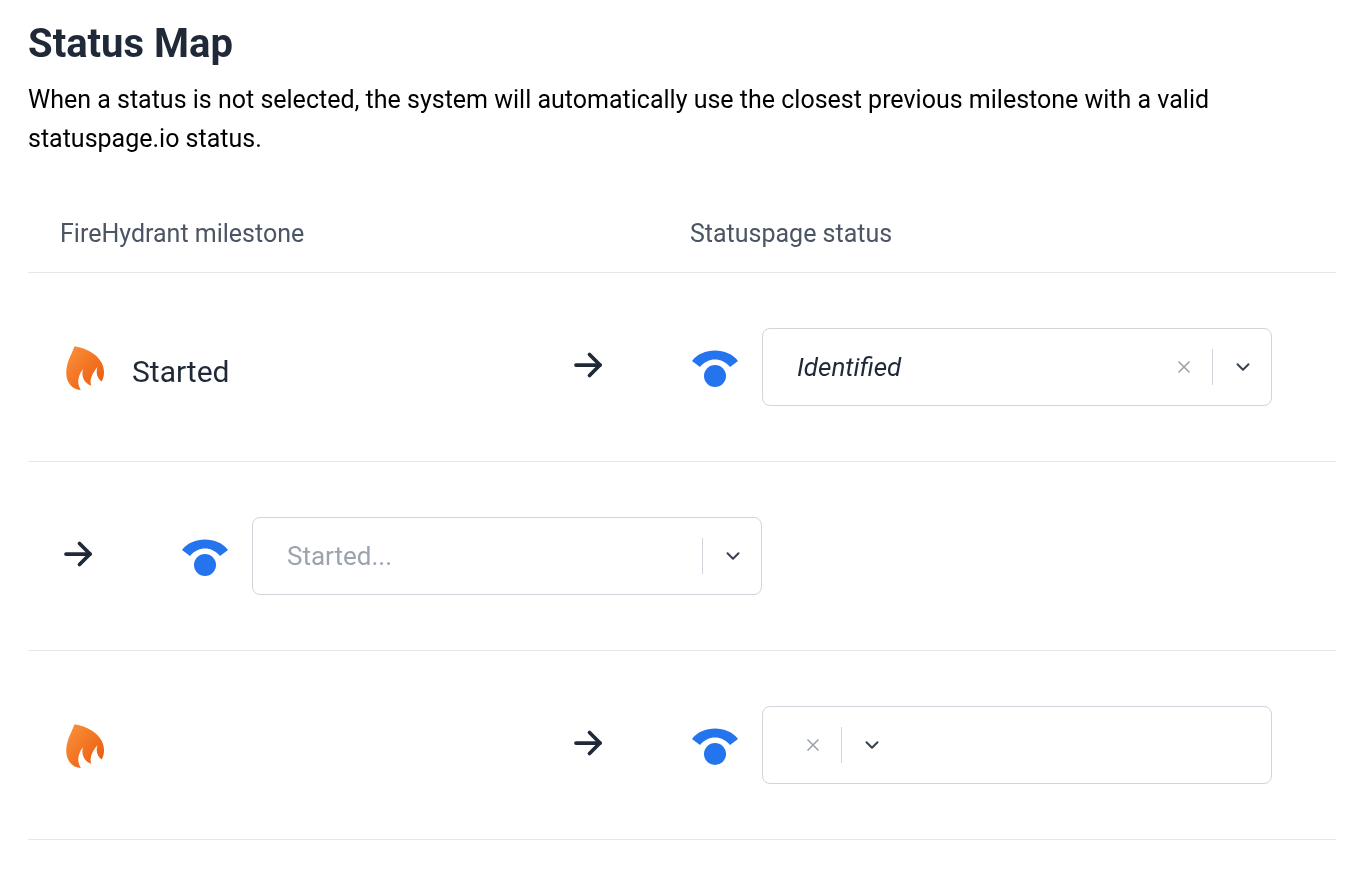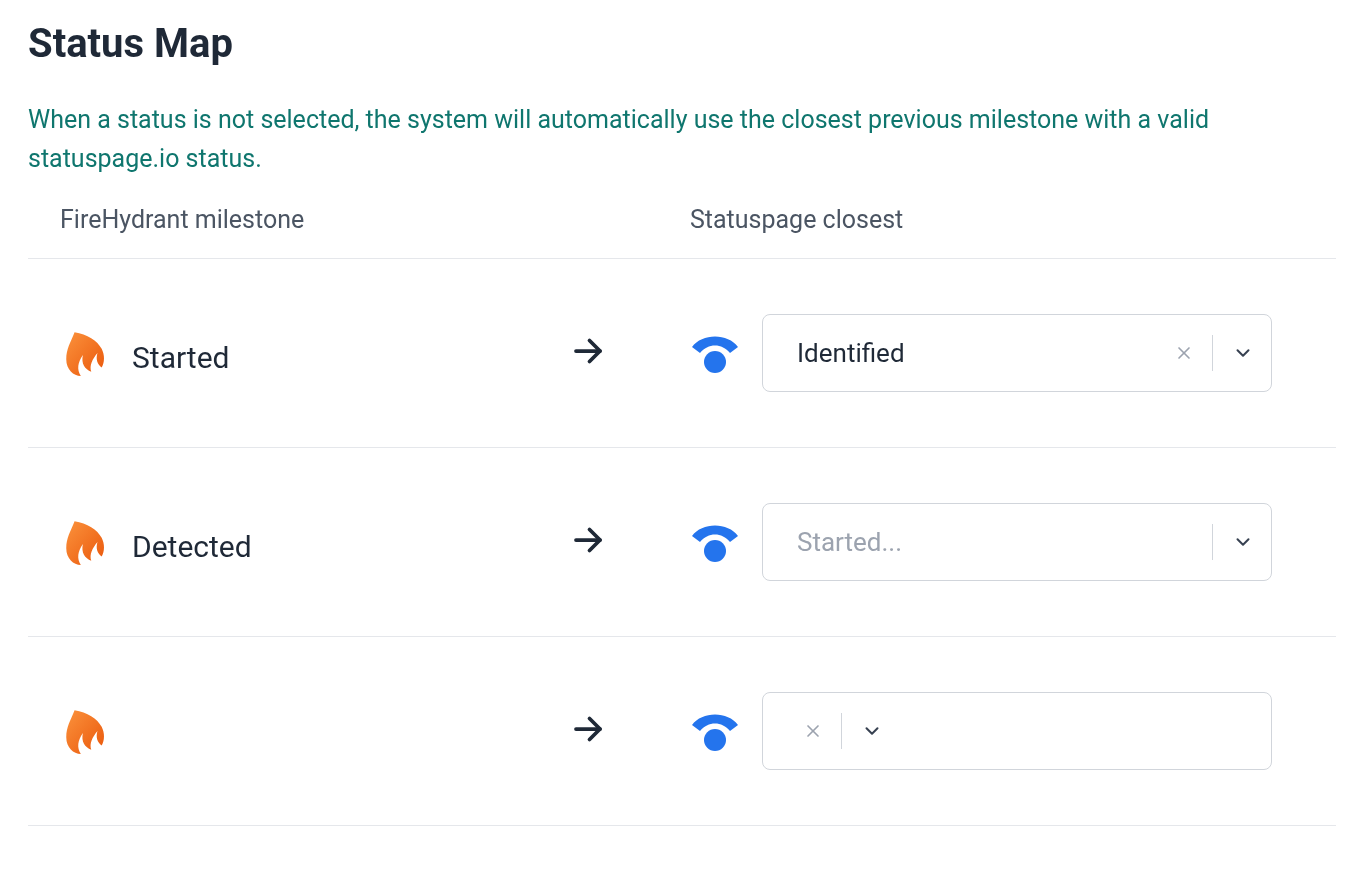--- a/index.html
+++ b/index.html
@@ -6,27 +6,27 @@
   body {
     font-family: -apple-system, BlinkMacSystemFont, "Segoe UI", Roboto, Helvetica, Arial, sans-serif;
     background: #ffffff;
     color: #1f2937;
     padding: 20px 28px;
   }
   .title {
     font-size: 40px;
     font-weight: 700;
     color: #1f2937;
-    margin-bottom: 34px;
+    margin-bottom: 14px;
   }
   .description {
     font-size: 25px;
     line-height: 1.55;
-    color: #0f766e;
-    margin-bottom: 26px;
+    color: #000000;
+    margin-bottom: 60px;
     max-width: 1300px;
   }
   .table {
     width: 100%;
   }
   .table-header {
     display: flex;
     align-items: flex-end;
     padding: 0 32px 24px 32px;
     border-bottom: 1px solid #e5e7eb;
@@ -89,20 +89,21 @@
     background: #ffffff;
     display: flex;
     align-items: center;
     height: 78px;
     padding: 0 10px 0 34px;
   }
   .select-value {
     flex: 1;
     font-size: 26px;
     color: #1f2937;
+    font-style: italic;
   }
   .select-placeholder {
     flex: 1;
     font-size: 26px;
     color: #9ca3af;
   }
   .select-actions {
     display: flex;
     align-items: center;
     gap: 6px;
@@ -138,21 +139,21 @@
 <h1 class="title">Status Map</h1>
 <p class="description">When a status is not selected, the system will automatically use the closest previous milestone with a valid statuspage.io status.</p>
 
 <div class="table">
   <div class="table-header">
     <div class="col-left">
       <span class="header-label">FireHydrant milestone</span>
     </div>
     <div class="col-arrow"></div>
     <div class="col-right">
-      <span class="header-label">Statuspage closest</span>
+      <span class="header-label">Statuspage status</span>
     </div>
   </div>
 
   <div class="row">
     <div class="col-left">
       <span class="fh-icon">
         <svg viewBox="0 0 48 48" width="50" height="50">
           <defs>
             <linearGradient id="fhg0" x1="0" y1="0" x2="1" y2="1">
               <stop offset="0%" stop-color="#fb923c"></stop>
@@ -193,34 +194,20 @@
             <svg viewBox="0 0 24 24" width="22" height="22" fill="none" stroke="currentColor" stroke-width="2.2" stroke-linecap="round" stroke-linejoin="round">
               <polyline points="6 9 12 15 18 9"></polyline>
             </svg>
           </span>
         </div>
       </div>
     </div>
   </div>
 
   <div class="row">
-    <div class="col-left">
-      <span class="fh-icon">
-        <svg viewBox="0 0 48 48" width="50" height="50">
-          <defs>
-            <linearGradient id="fhg1" x1="0" y1="0" x2="1" y2="1">
-              <stop offset="0%" stop-color="#fb923c"></stop>
-              <stop offset="100%" stop-color="#ea580c"></stop>
-            </linearGradient>
-          </defs>
-          <path fill="url(#fhg1)" d="M14 4 C10 14 6 20 6 30 C6 40 13 46 20 46 C16 40 17 33 22 26 C20 34 24 40 30 42 C28 36 31 30 36 24 C34 30 36 35 40 38 C43 33 43 26 40 20 C36 12 26 6 14 4 Z"></path>
-        </svg>
-      </span>
-      <span class="milestone-text">Detected</span>
-    </div>
     <div class="col-arrow">
       <span>
         <svg class="arrow-icon" viewBox="0 0 24 24" fill="none" stroke="currentColor" stroke-width="2.5" stroke-linecap="round" stroke-linejoin="round">
           <line x1="4" y1="12" x2="20" y2="12"></line>
           <polyline points="13 5 20 12 13 19"></polyline>
         </svg>
       </span>
     </div>
     <div class="col-right">
       <span class="sp-icon">

